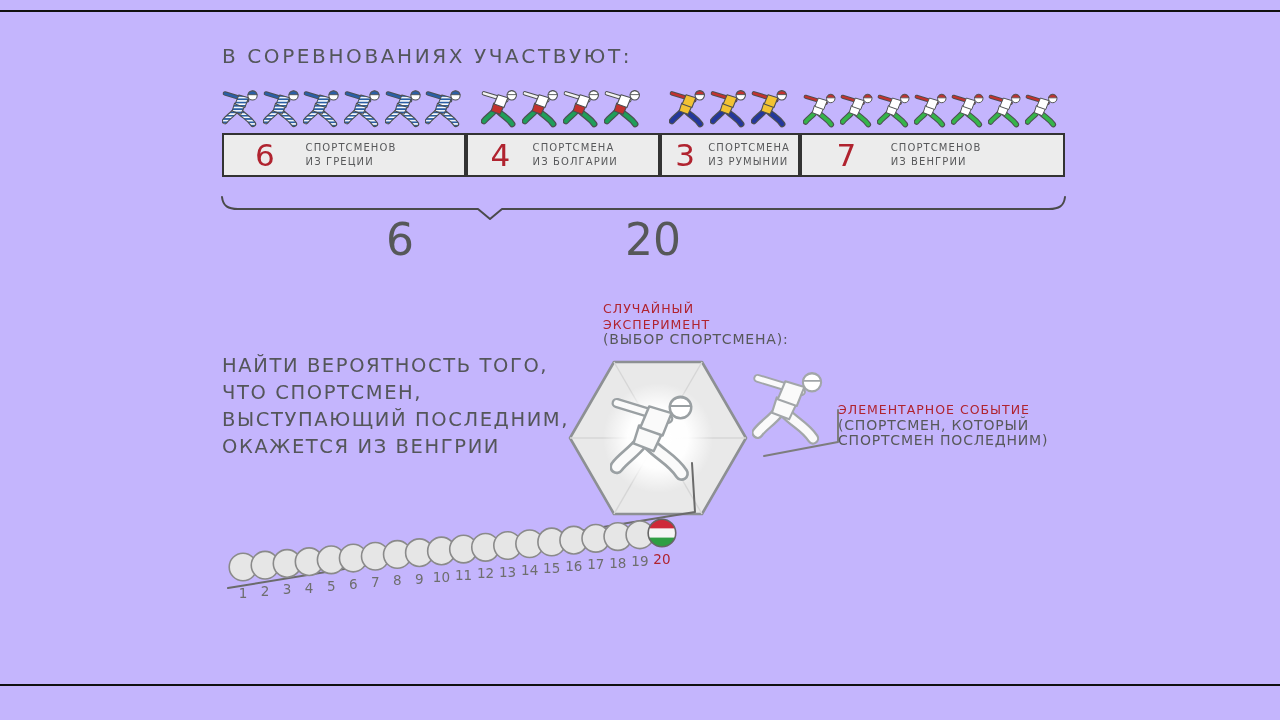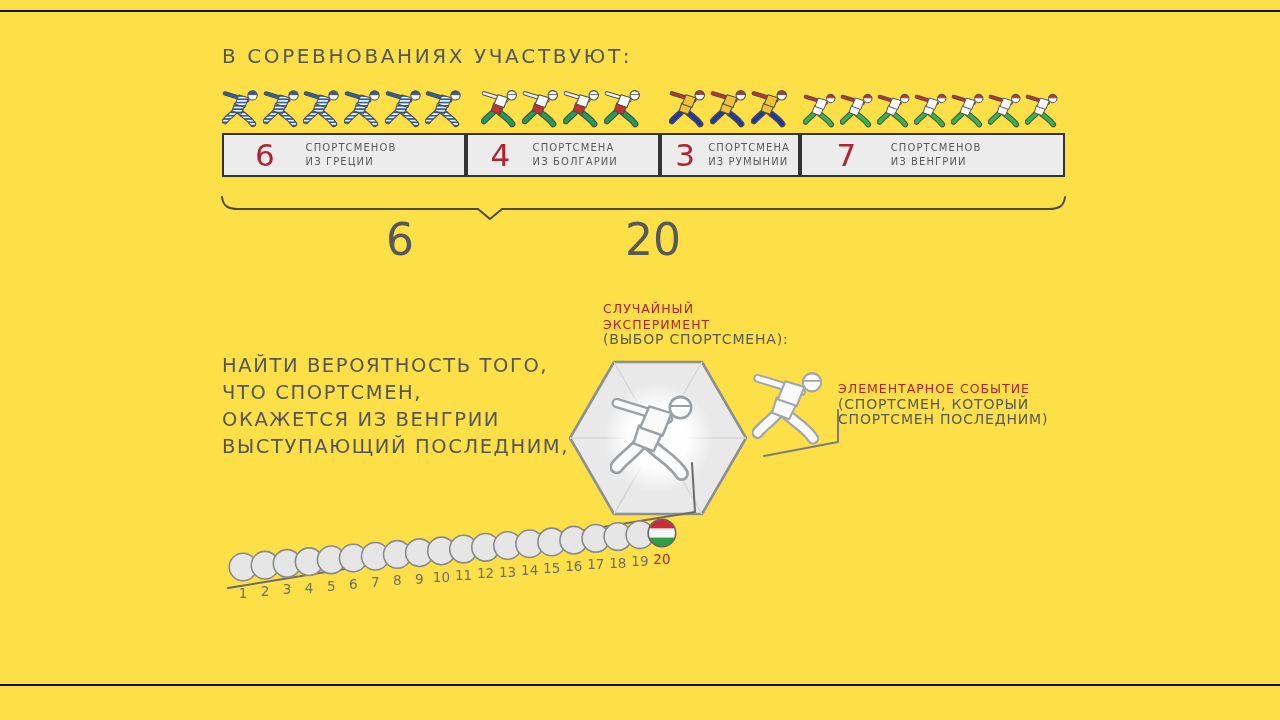--- a/index.html
+++ b/index.html
@@ -1,16 +1,16 @@
 <!DOCTYPE html>
 <html><head>
 <meta charset="utf-8">
 <style>
   html,body{margin:0;padding:0;background:#ffffff;}
-  .stage{position:relative;width:1280px;height:720px;background:#fde047;overflow:hidden;
+  .stage{position:relative;width:1280px;height:720px;background:#c4b5fd;overflow:hidden;
          font-family:"DejaVu Sans",sans-serif;}
   .abs{position:absolute;}
   .edge{position:absolute;left:0;width:1280px;height:2px;background:#101010;}
   .edge.top{top:10px;}
   .edge.bottom{top:684px;}
   .title{position:absolute;left:222px;top:44px;font-size:20px;letter-spacing:2.6px;
          color:#53565a;font-weight:400;}
   
   .group{position:absolute;top:72px;}
   .athletes{display:flex;justify-content:center;align-items:flex-end;height:58px;}
@@ -170,22 +170,22 @@
 
   <svg class="abs" style="left:210px;top:190px" width="870" height="42">
     <path d="M12,7 C13,16 18,19 28,19 L268,19 L280,29 L292,19 L839,19 C849,19 854,16 855,7" stroke="#4a4a4a" stroke-width="2" fill="none" stroke-linecap="round" stroke-linejoin="round"></path>
   </svg>
   <div class="bignum" style="left:360px;width:80px">6</div>
   <div class="bignum" style="left:608px;width:90px">20</div>
 
   <div class="problem">
     <div>НАЙТИ ВЕРОЯТНОСТЬ ТОГО,</div>
     <div>ЧТО СПОРТСМЕН,</div>
+    <div>ВЫСТУПАЮЩИЙ ПОСЛЕДНИМ,</div>
     <div>ОКАЖЕТСЯ ИЗ ВЕНГРИИ</div>
-    <div>ВЫСТУПАЮЩИЙ ПОСЛЕДНИМ,</div>
   </div>
 
   <div class="small-label" style="left:603px;top:301px">
     <div class="red">СЛУЧАЙНЫЙ</div>
     <div class="red">ЭКСПЕРИМЕНТ</div>
     <div class="gray">(ВЫБОР СПОРТСМЕНА):</div>
   </div>
 
   <svg class="abs" style="left:560px;top:352px" width="196" height="172" viewBox="0 0 196 172">
     <polygon points="186,86 142,10 54,10 10,86 54,162 142,162" fill="#e9e9e9" stroke="#8d9093" stroke-width="2.6" stroke-linejoin="round"></polygon>
@@ -199,21 +199,21 @@
     </g>
     <circle cx="98" cy="86" r="55" fill="url(#glow)"></circle>
     <use href="#athlete" x="50" y="32" width="94" height="103" style="--outline:#9aa0a3;--cap:#ffffff;--shirt:#fafafa;--shorts:#fafafa;--legs:#fafafa;--bar:#fafafa"></use>
   </svg>
 
   <svg class="abs" style="left:748px;top:362px" width="104" height="100" viewBox="0 0 104 100">
     <path d="M16,94 L90,80 L90,48" stroke="#7d7d7d" stroke-width="2" fill="none" stroke-linecap="round" stroke-linejoin="round"></path>
     <use href="#athlete" x="4" y="0" width="80" height="88" style="--outline:#a2a6a9;--cap:#ffffff;--shirt:#fafafa;--shorts:#fafafa;--legs:#fafafa;--bar:#fafafa"></use>
   </svg>
 
-  <div class="small-label" style="left:838px;top:381px">
+  <div class="small-label" style="left:838px;top:402px">
     <div class="red">ЭЛЕМЕНТАРНОЕ СОБЫТИЕ</div>
     <div class="gray">(СПОРТСМЕН, КОТОРЫЙ</div>
     <div class="gray">СПОРТСМЕН ПОСЛЕДНИМ)</div>
   </div>
 
   <svg class="abs" style="left:218px;top:450px" width="510" height="165" viewBox="0 0 510 165">
       <path d="M10,138 L477,62 L474,13" stroke="#6b6b6b" stroke-width="2" fill="none" stroke-linecap="round" stroke-linejoin="round"></path>
       <circle cx="25" cy="117" r="13.8" fill="#e6e6e6" stroke="#8a8a8a" stroke-width="1.6"></circle>
       <text x="25" y="148" text-anchor="middle" font-size="13.5" fill="#6e6e6e">1</text>
       <circle cx="47.05" cy="115.21" r="13.8" fill="#e6e6e6" stroke="#8a8a8a" stroke-width="1.6"></circle>

